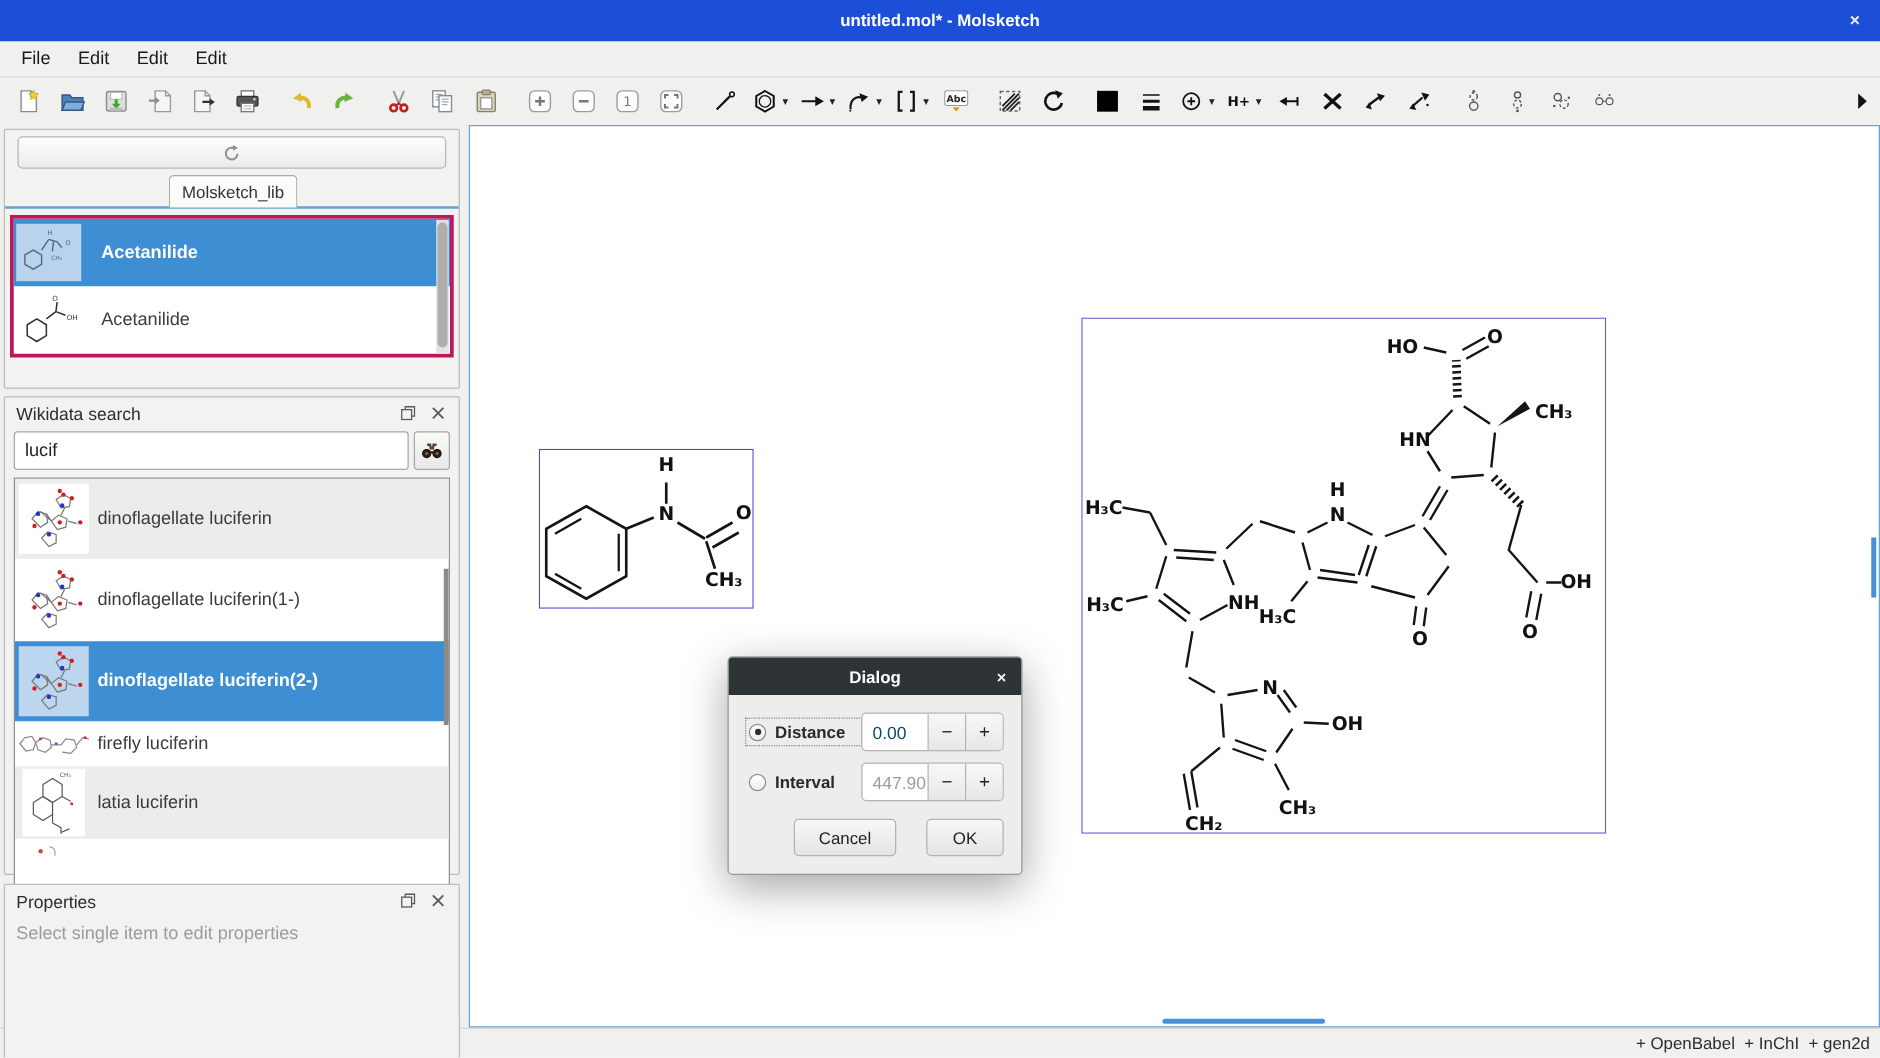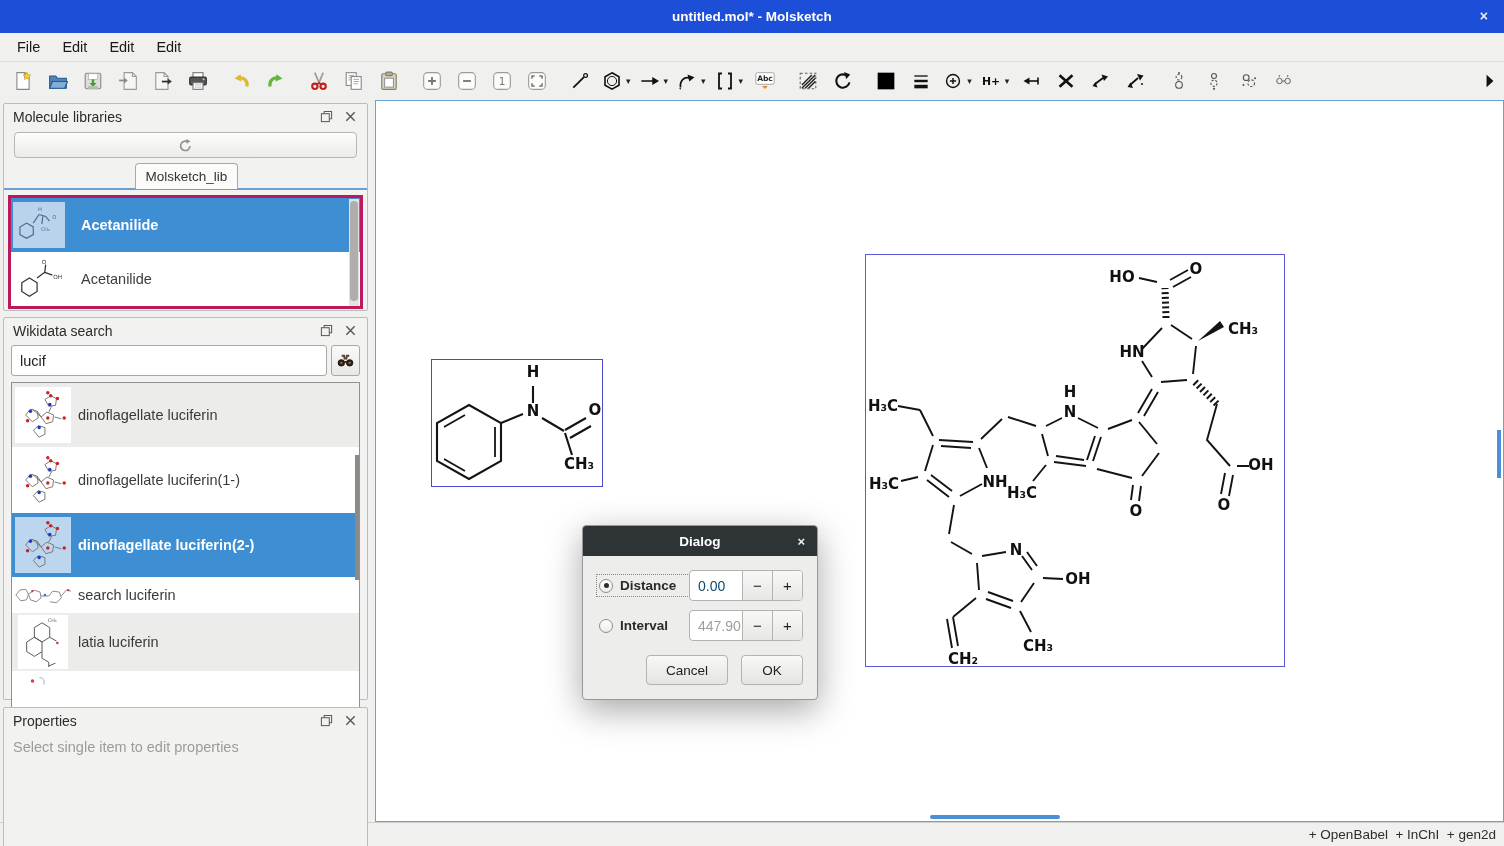--- a/index.html
+++ b/index.html
@@ -74,21 +74,21 @@
   .dlg-body{padding:14px 14px 14px}
   .dlg-row{display:flex;align-items:center;margin-bottom:9px}
   .radio-wrap{display:flex;align-items:center;gap:7px;font-size:13.5px;font-weight:600;color:#2a2a2a;width:92px;padding:3px 2px}
   .radio-wrap.focus{outline:1px dotted #888}
   .radio{width:14px;height:14px;border-radius:50%;border:1px solid #8d8d8b;background:linear-gradient(#ffffff,#ececea);position:relative;flex:none}
   .radio.checked::after{content:"";position:absolute;inset:3.5px;border-radius:50%;background:#2c2c2c}
   .spin{display:flex;height:31px;flex:1;border:1px solid #b3b3b1;border-radius:4px;background:#fff;overflow:hidden}
   .spin-field{flex:1;display:flex;align-items:center;padding-left:8px;font-size:14px;color:#0c4a6e}
   .spin-field.disabled{color:#9e9e9c}
   .spin-btn{width:30px;border-left:1px solid #b3b3b1;background:linear-gradient(#f8f8f7,#e7e7e5);display:flex;align-items:center;justify-content:center;font-size:15px;color:#222;flex:none}
-  .dlg-buttons{display:flex;justify-content:flex-end;gap:13px;margin-top:14px}
+  .dlg-buttons{display:flex;justify-content:flex-end;gap:24px;margin-top:14px}
   .dlg-btn{height:30px;border:1px solid #b3b3b1;border-radius:4px;background:linear-gradient(#f8f8f7,#e4e4e2);display:flex;align-items:center;justify-content:center;font-size:13.5px;color:#222}
   .btn-cancel{width:82px}.btn-ok{width:62px}
   
   .statusbar{height:24px;display:flex;align-items:center;justify-content:flex-end;padding-right:8px;font-size:13.5px;color:#2d2d2d;border-top:1px solid #cfcfcd;background:#f0f0ef;white-space:pre}
   text{font-family:"DejaVu Sans",sans-serif}
 </style>
 </head>
 <body>
 
 <div class="titlebar">
@@ -436,35 +436,20 @@
       <svg viewBox="0 0 10 14">
         <path d="M2 1.5l6 5.5-6 5.5z" fill="#111"></path>
       </svg>
     </div>
   </div>
 
 <div class="main">
   <div class="sidebar">
 
     <section class="panel" id="panel-lib">
-      <div class="panel-head">
-        <span>Molecule libraries</span>
-        <span class="sp"></span>
-        <span class="phi">
-            <svg viewBox="0 0 14 14">
-              <rect x="1.5" y="4" width="8.5" height="8.5" fill="none" stroke="#5a5a58" stroke-width="1.1"></rect>
-              <path d="M4.5 4V1.5h8V9.5H10" fill="none" stroke="#5a5a58" stroke-width="1.1"></path>
-            </svg>
-          </span>
-        <span class="phi">
-            <svg viewBox="0 0 14 14">
-              <path d="M2.5 2.5l9 9M11.5 2.5l-9 9" stroke="#5a5a58" stroke-width="1.6"></path>
-            </svg>
-          </span>
-      </div>
       <div class="btn-refresh">
         <span class="ic">
             <svg viewBox="0 0 16 16">
               <path d="M12.8 8.6A5 5 0 1 1 10 3.9" fill="none" stroke="#8f8f8d" stroke-width="1.7"></path>
               <path d="M8.8 1l4.4 2.4-4 2.6z" fill="#8f8f8d"></path>
             </svg>
           </span>
       </div>
       <div class="tabbar">
         <div class="tab">Molsketch_lib</div>
@@ -607,21 +592,21 @@
                   <path d="M3 13l4-5 6-1 3 5-2 6-6 1z"></path>
                   <path d="M16 12l6-4 6 2 1 6-5 4-6-2z"></path>
                   <path d="M29 14h8l4-5 7 1 2 6-5 5-7-1"></path>
                   <path d="M50 14l5-6 5 1"></path>
                   <circle cx="20" cy="9" r="1.2" fill="#cc3333" stroke="none"></circle>
                   <circle cx="33" cy="13" r="1.2" fill="#3366cc" stroke="none"></circle>
                   <circle cx="57" cy="8" r="1.2" fill="#cc3333" stroke="none"></circle>
                 </svg>
               </span>
             </span>
-          <span class="wk-label">search luciferin</span>
+          <span class="wk-label">firefly luciferin</span>
         </div>
         <div class="wk-row alt" style="height:58px">
           <span class="wk-thumb">
               <span class="tbox" style="width:50px;height:54px">
                 <svg viewBox="0 0 50 54" width="48" height="52" fill="none" stroke="#555" stroke-width="1">
                   <path d="M16 12l8-5 8 5v10l-8 5-8-5z"></path>
                   <path d="M16 22l8 5v10l-8 5-8-5V27z"></path>
                   <path d="M32 22l7 4M24 37v7l7 4v5M31 52l7-3"></path>
                   <text x="30" y="6" font-size="5" fill="#555" stroke="none">CH₃</text>
                   <circle cx="40" cy="28" r="1.3" fill="#cc3333" stroke="none"></circle>

